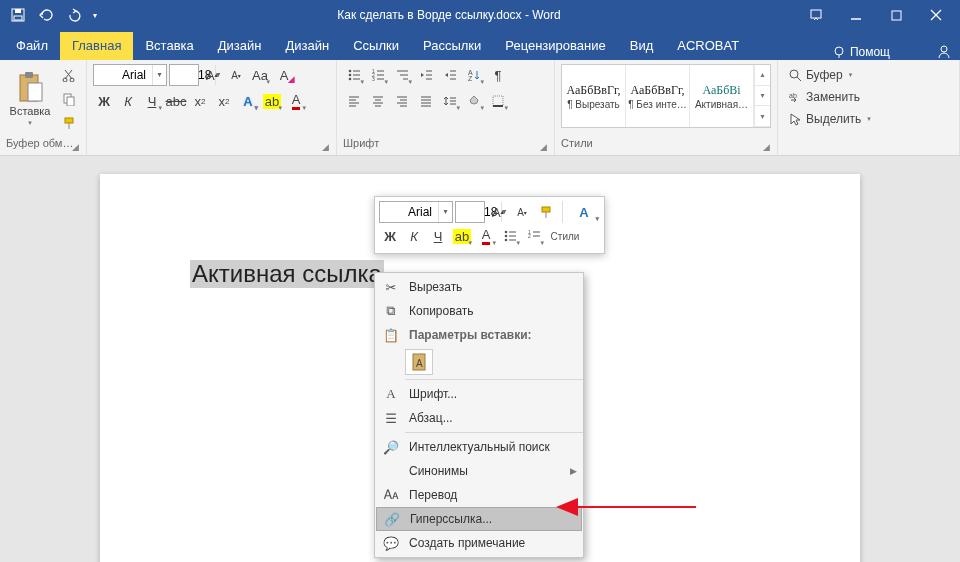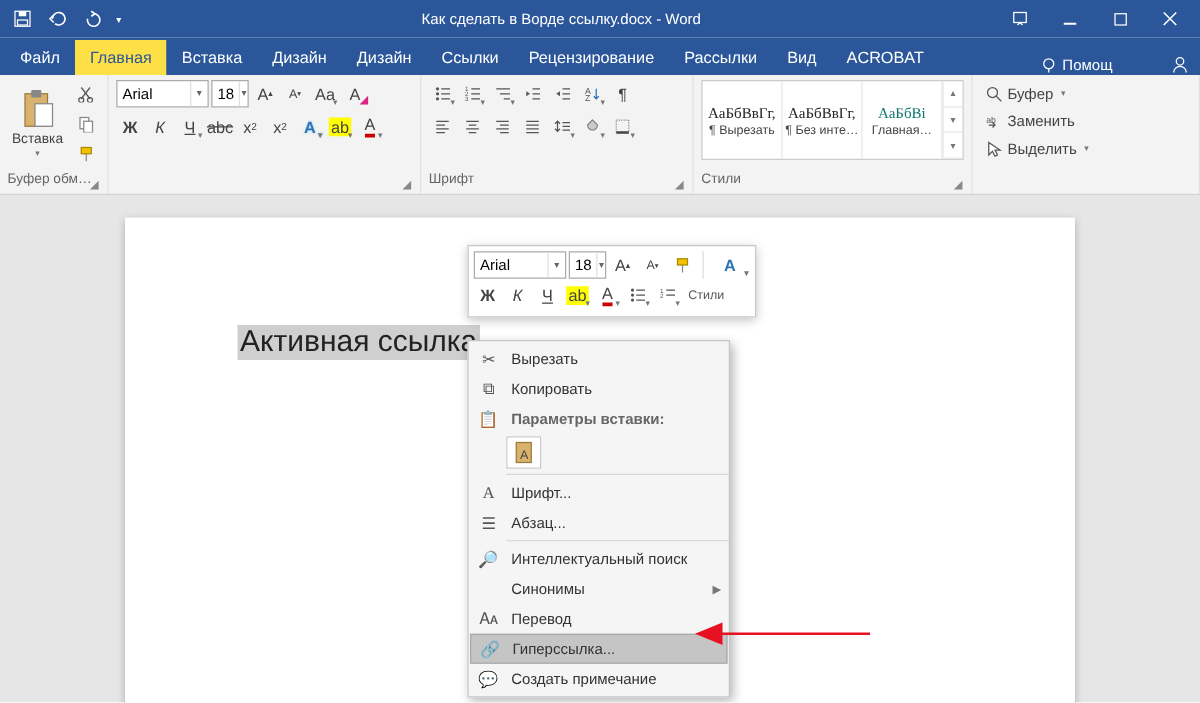--- a/index.html
+++ b/index.html
@@ -23,21 +23,21 @@
 .group .groupbody { flex: 1; display: flex; gap: 4px; align-items: flex-start; }
 .group .grouplabel { text-align: left; font-size: 11px; color: #666; height: 16px; line-height: 16px; position: relative; }
 .group .dlauncher { position: absolute; right: 2px; bottom: 1px; width: 12px; height: 12px; font-size: 9px; color: #888; cursor: pointer; }
 
 .bigbtn { display: flex; flex-direction: column; align-items: center; justify-content: center; width: 48px; height: 70px; cursor: pointer; gap: 2px; }
 .bigbtn .biglabel { font-size: 11px; color: #444; }
 
 .fontbox, .sizebox { border: 1px solid #ababab; background: #fff; height: 22px; display: flex; align-items: center; }
 .fontbox { width: 74px; }
 .sizebox { width: 30px; }
-.fontbox span, .sizebox span { padding: 0 4px; flex: 1; font-size: 12px; }
+.fontbox span, .sizebox span { padding: 0 4px; flex: 1; font-size: 12px; margin-left: 24px; }
 .dropbtn { width: 14px; text-align: center; font-size: 8px; color: #666; border-left: 1px solid #e0e0e0; height: 100%; line-height: 20px; cursor: pointer; }
 
 .row { display: flex; gap: 2px; align-items: center; }
 .smbtn { width: 22px; height: 22px; display: flex; align-items: center; justify-content: center; cursor: pointer; font-size: 13px; color: #444; position: relative; }
 .smbtn.split::after { content: "▾"; font-size: 7px; position: absolute; bottom: 0; right: 1px; color: #777; }
 
 .stylegal { display: flex; border: 1px solid #ccc; background: #fff; height: 64px; }
 .styleitem { width: 64px; border-right: 1px solid #e8e8e8; display: flex; flex-direction: column; align-items: center; justify-content: center; cursor: pointer; font-size: 10px; color: #444; }
 .styleitem .preview { font-size: 12px; color: #222; margin-bottom: 1px; font-family: "Times New Roman", serif; }
 .styleitem .preview.blue { color: #0f766e; }
@@ -122,22 +122,22 @@
   </div>
 </div>
 
 <div class="tabstrip">
   <div class="tab">Файл</div>
   <div class="tab active">Главная</div>
   <div class="tab">Вставка</div>
   <div class="tab">Дизайн</div>
   <div class="tab">Дизайн</div>
   <div class="tab">Ссылки</div>
+  <div class="tab">Рассылки</div>
   <div class="tab">Рецензирование</div>
-  <div class="tab">Рассылки</div>
   <div class="tab">Вид</div>
   <div class="tab">ACROBAT</div>
   <div class="tabright">
     <div class="tellme">
       <svg width="14" height="14">
           <circle cx="7" cy="6" r="4" fill="none" stroke="#fff"></circle>
           <line x1="7" y1="10" x2="7" y2="13" stroke="#fff"></line>
         </svg>
       <span>Помощ</span>
     </div>
@@ -348,21 +348,21 @@
         <div class="styleitem">
             <div class="preview">АаБбВвГг,</div>
             <div>¶ Вырезать</div>
           </div>
         <div class="styleitem">
             <div class="preview">АаБбВвГг,</div>
             <div>¶ Без инте…</div>
           </div>
         <div class="styleitem">
             <div class="preview blue">АаБбВі</div>
-            <div>Главная…</div>
+            <div>Активная…</div>
           </div>
         <div class="galscroll">
             <div>▴</div>
             <div>▾</div>
             <div>▾</div>
           </div>
       </div>
     </div>
     <div class="grouplabel">Стили</div>
     <div class="dlauncher">◢</div>

